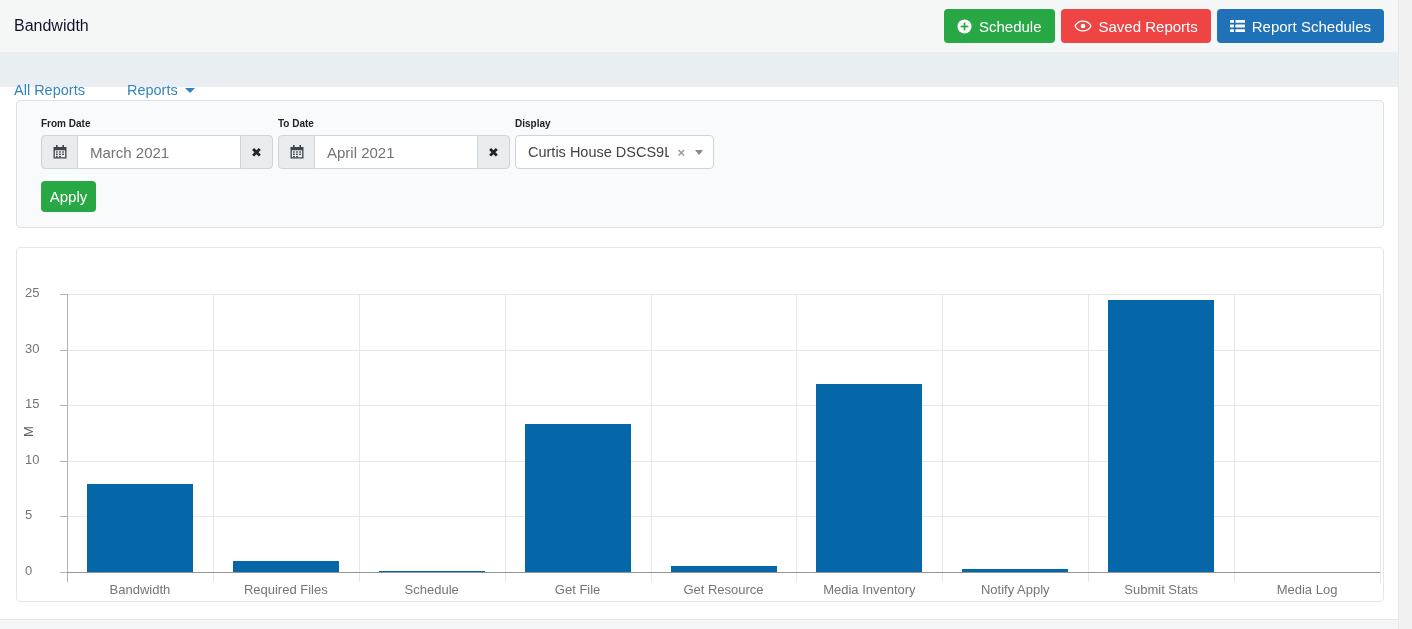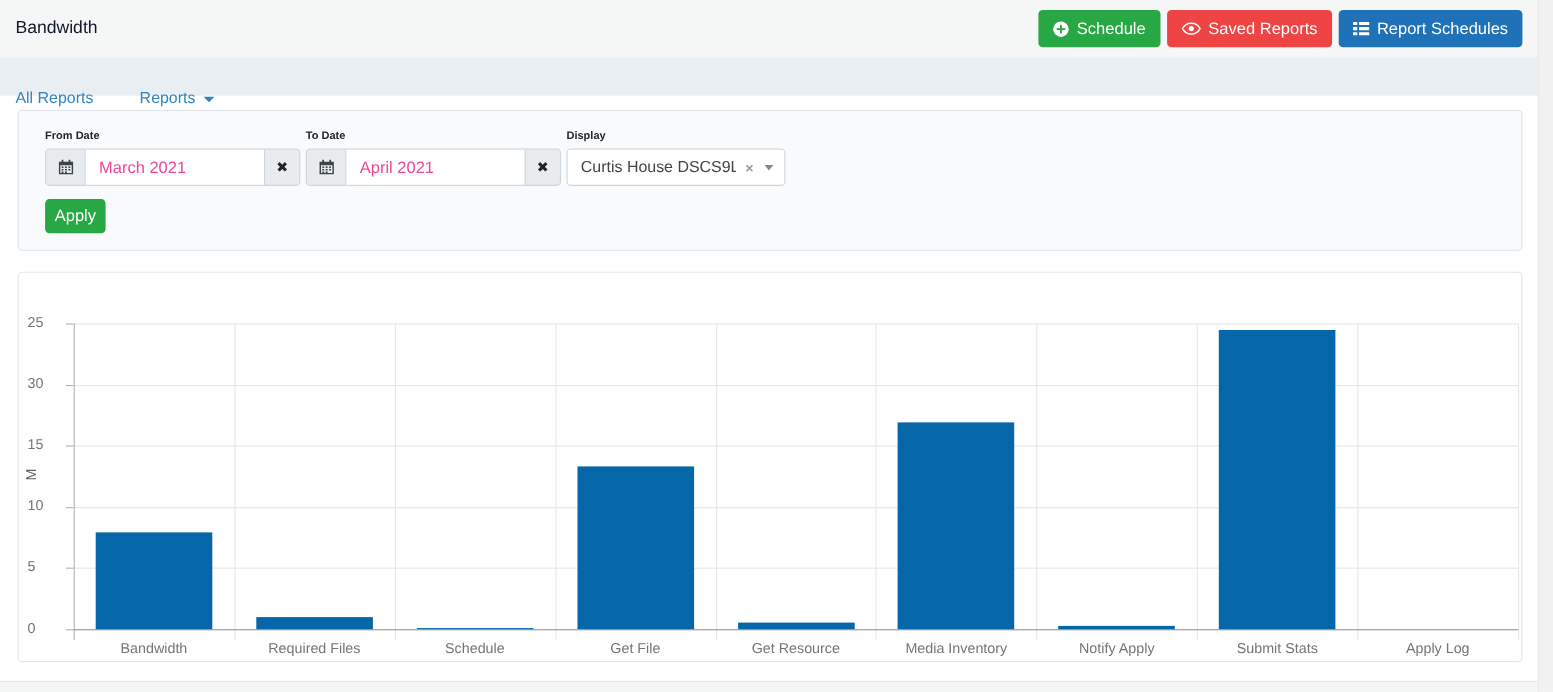--- a/index.html
+++ b/index.html
@@ -50,21 +50,21 @@
   .field + .field { margin-left:0; }
   .field-label { font-size:10px; font-weight:700; color:#212529; margin-bottom:6px; }
   .input-group { display:flex; height:34px; }
   .ig-addon {
     width:37px; background:#e9ecef; border:1px solid #ced4da;
     display:flex; align-items:center; justify-content:center;
     border-radius:4px 0 0 4px; cursor:pointer;
   }
   .ig-input {
     width:162px; border:1px solid #ced4da; border-left:none; border-right:none;
-    padding:0 12px; font-size:15px; font-family:inherit; color:#ec4899;
+    padding:0 12px; font-size:15px; font-family:inherit; color:#737373;
     background:#fff; outline:none;
   }
   .ig-clear {
     width:33px; background:#e9ecef; border:1px solid #ced4da;
     display:flex; align-items:center; justify-content:center;
     border-radius:0 4px 4px 0; cursor:pointer; font-size:13px;
     font-weight:700; color:#212529;
   }
   .field-display { margin-left:40px; }
   .field-todate { margin-left:40px; }
@@ -281,19 +281,19 @@
       <div class="chart-bar" style="left: 508px; top: 176px; width: 106px; height: 148px; background: rgb(6, 103, 168);"></div>
       <div class="xcat-label" style="left: 487.667px; top: 334px; width: 145.889px;">Get File</div>
       <div class="chart-bar" style="left: 654px; top: 318px; width: 106px; height: 6px; background: rgb(6, 103, 168);"></div>
       <div class="xcat-label" style="left: 633.556px; top: 334px; width: 145.889px;">Get Resource</div>
       <div class="chart-bar" style="left: 799px; top: 136px; width: 106px; height: 188px; background: rgb(6, 103, 168);"></div>
       <div class="xcat-label" style="left: 779.444px; top: 334px; width: 145.889px;">Media Inventory</div>
       <div class="chart-bar" style="left: 945px; top: 321px; width: 106px; height: 3px; background: rgb(6, 103, 168);"></div>
       <div class="xcat-label" style="left: 925.333px; top: 334px; width: 145.889px;">Notify Apply</div>
       <div class="chart-bar" style="left: 1091px; top: 52px; width: 106px; height: 272px; background: rgb(6, 103, 168);"></div>
       <div class="xcat-label" style="left: 1071.22px; top: 334px; width: 145.889px;">Submit Stats</div>
-      <div class="xcat-label" style="left: 1217.11px; top: 334px; width: 145.889px;">Apply Log</div>
+      <div class="xcat-label" style="left: 1217.11px; top: 334px; width: 145.889px;">Media Log</div>
       <div class="y-axis-title" style="left: 6px; top: 176px;">M</div>
     </div>
 </div>
 
 <div class="footer"></div>
 <div class="scrollbar-track"></div>
 
 </body></html>

